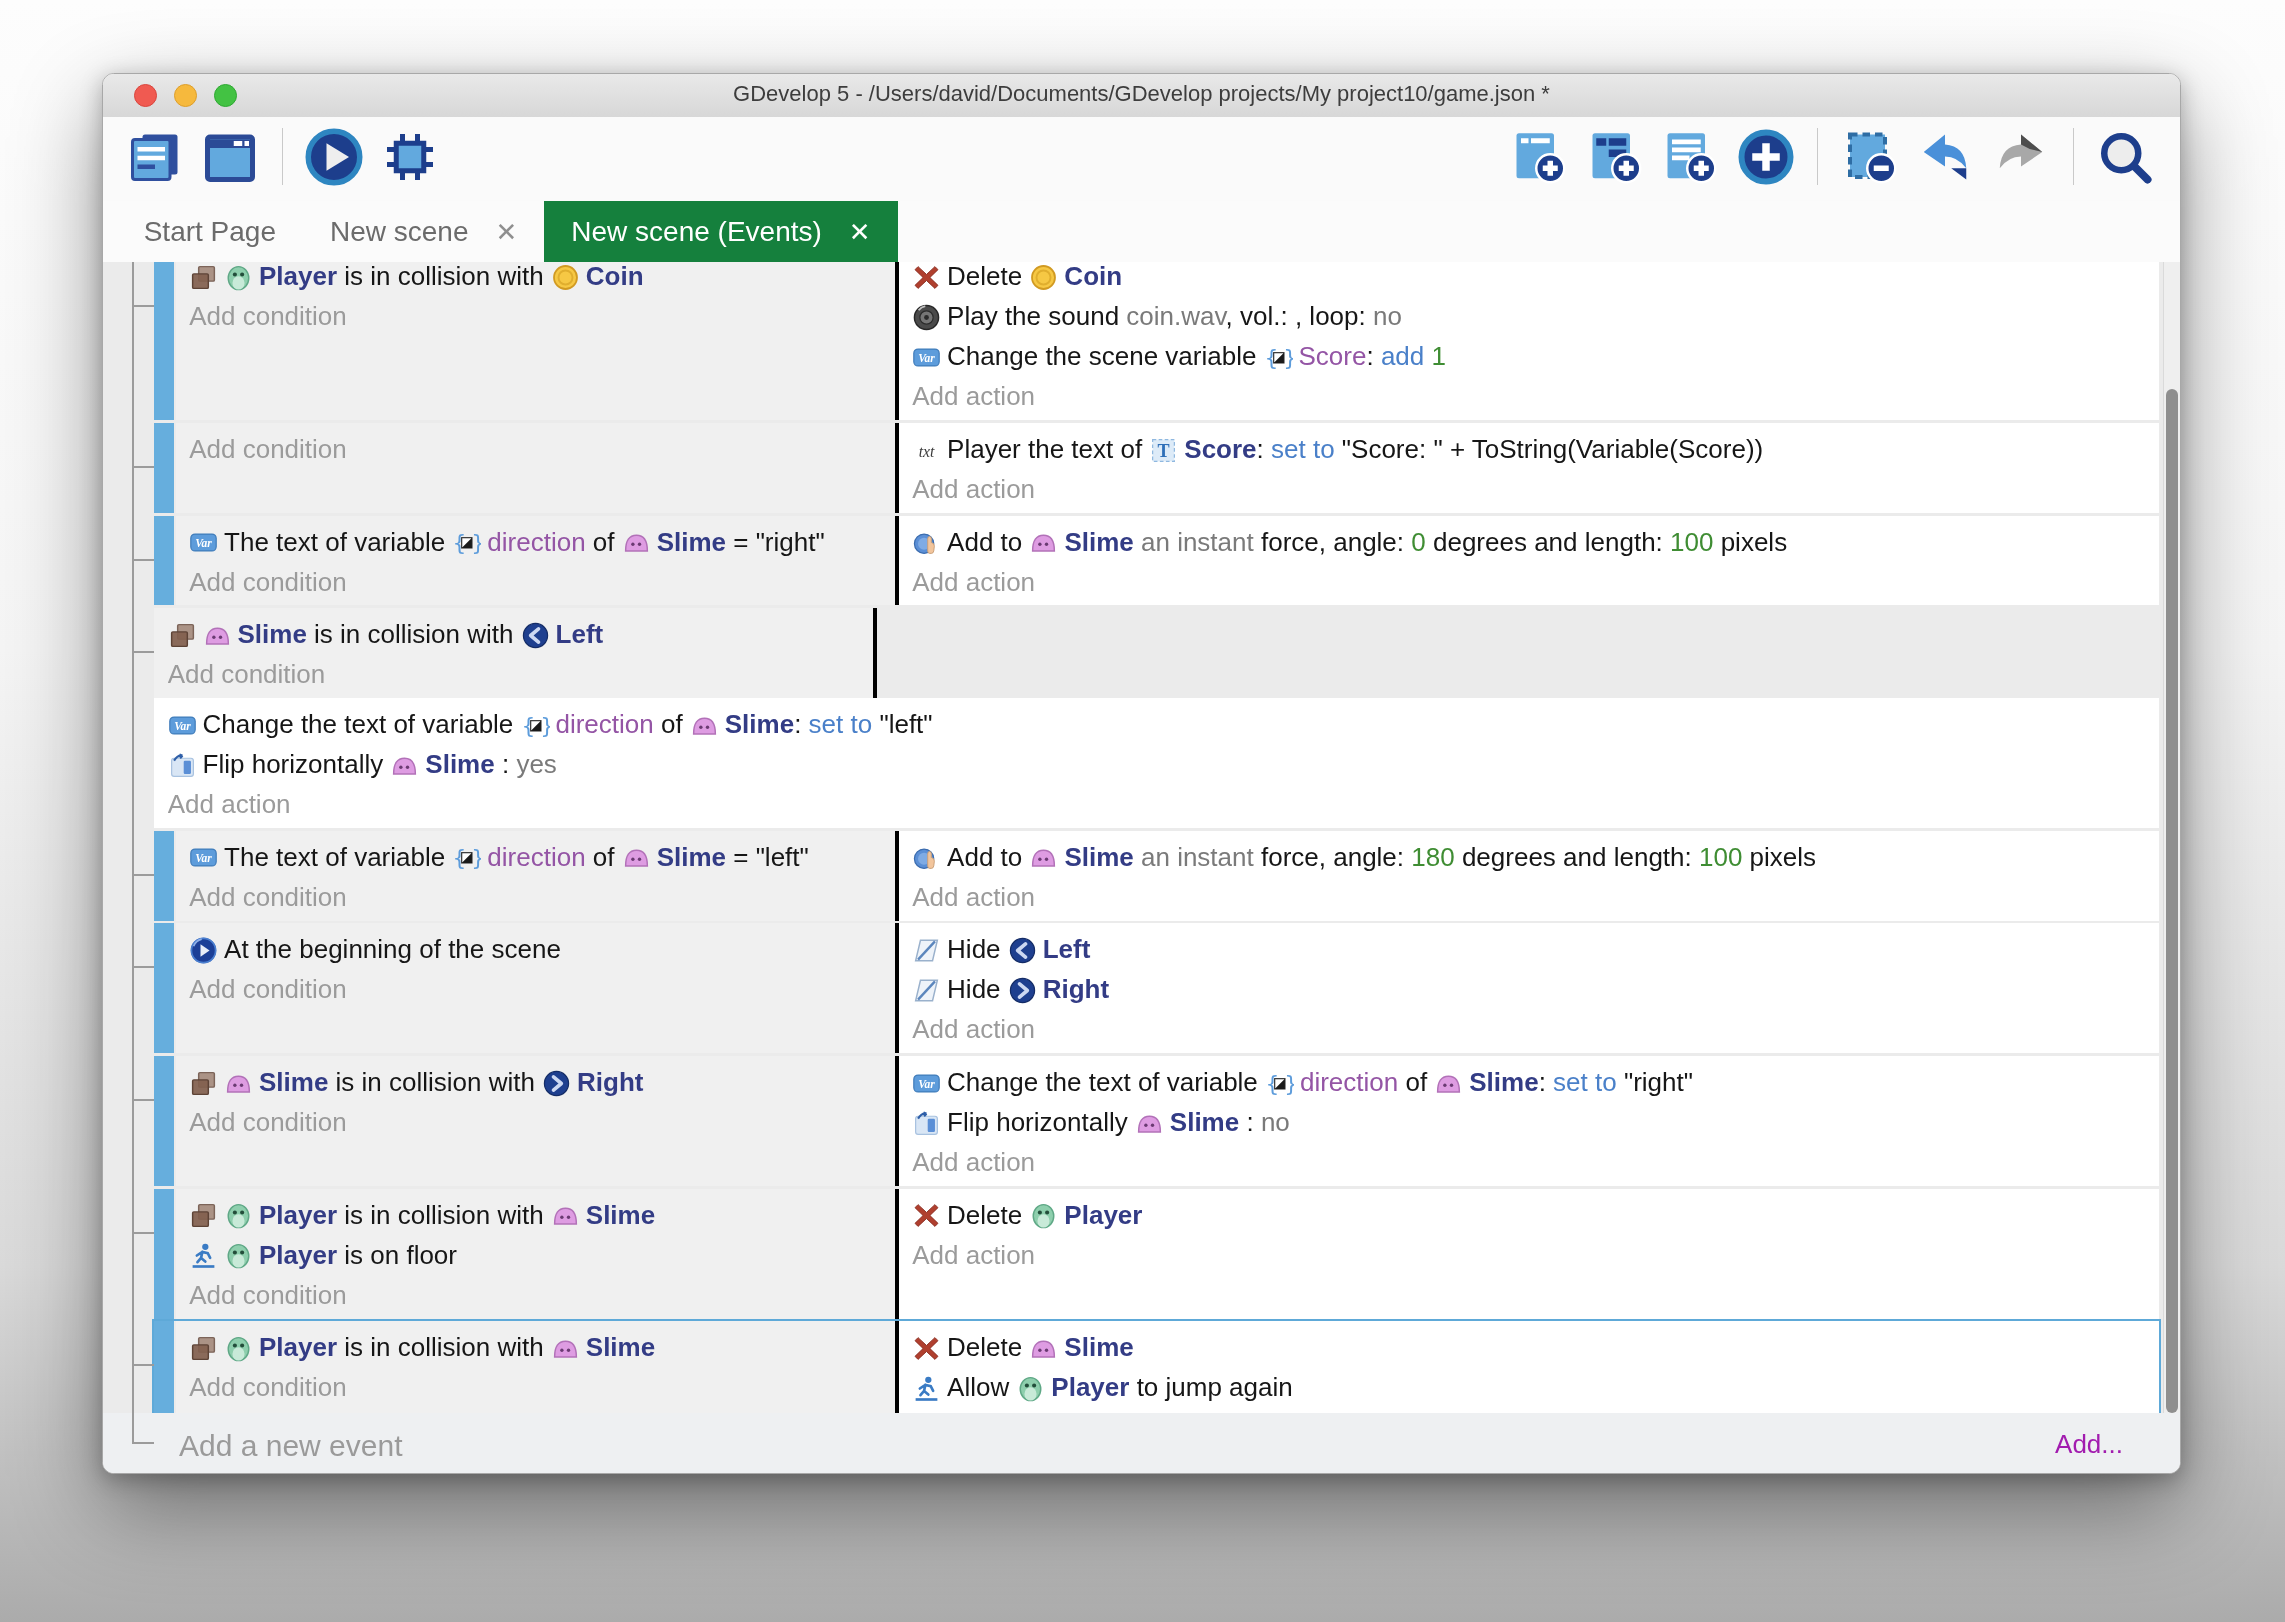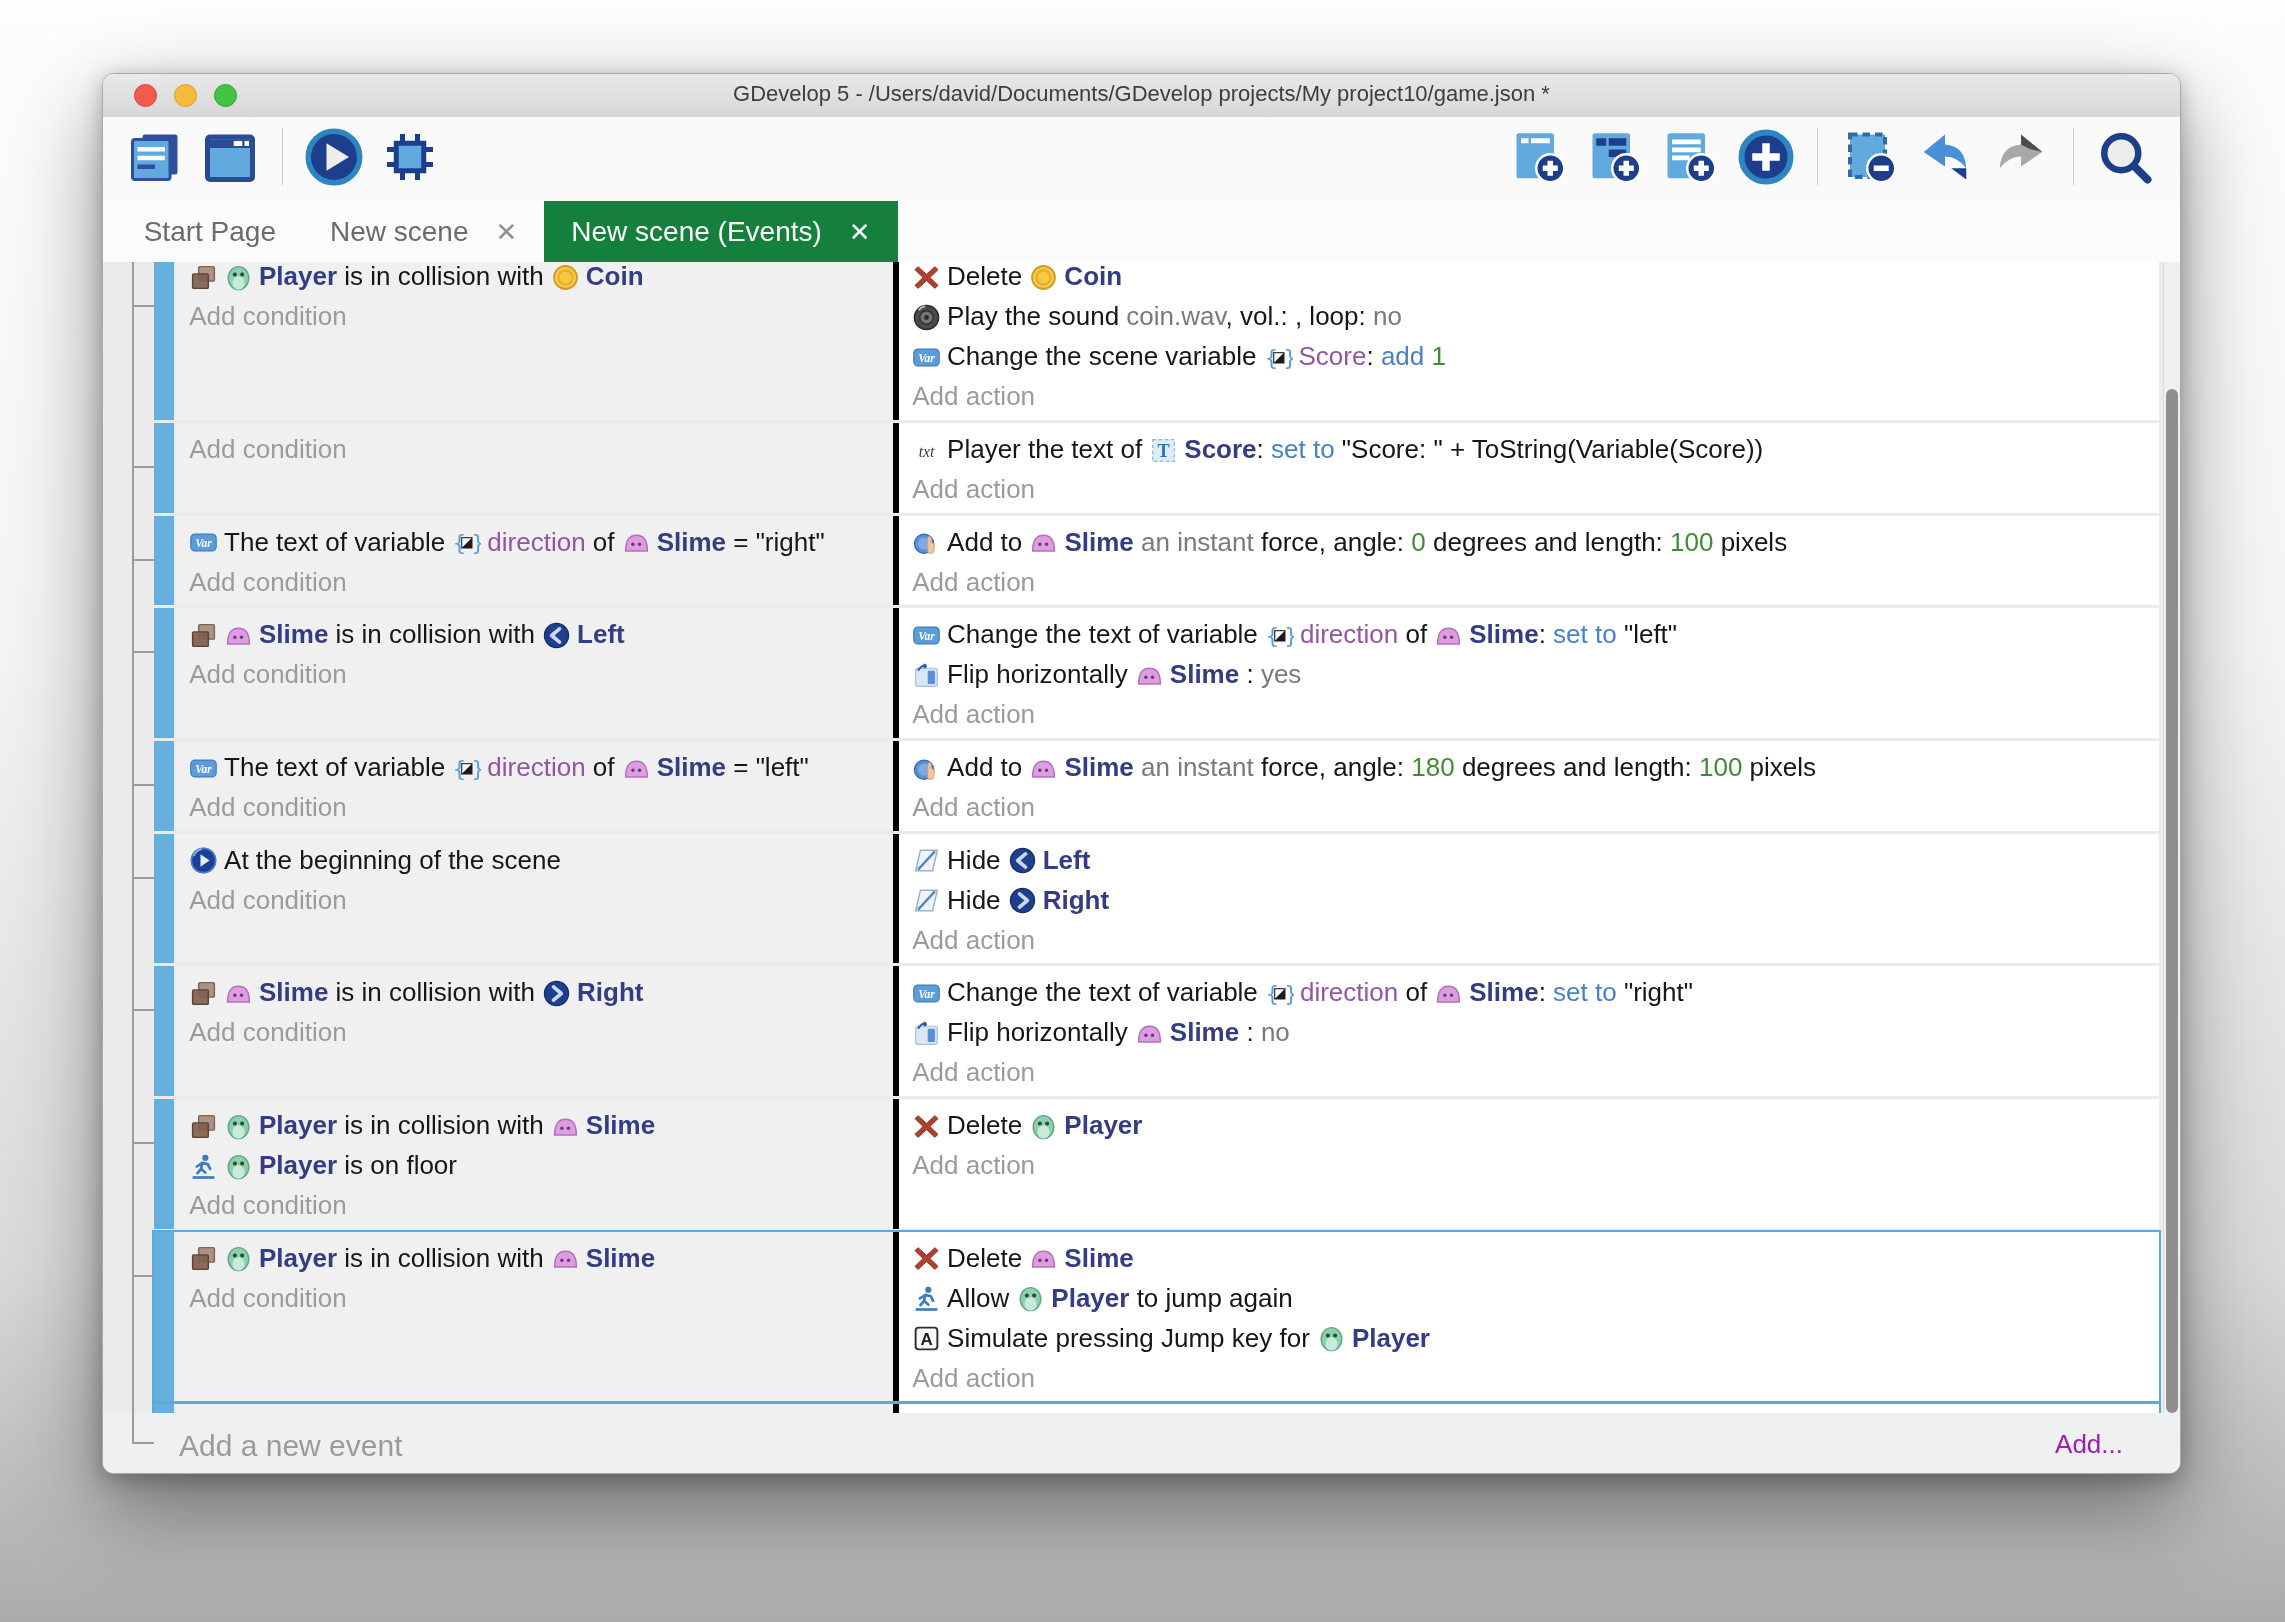--- a/index.html
+++ b/index.html
@@ -55,21 +55,21 @@
     display:flex;align-items:stretch;position:relative;
     margin:0 21.5px 2.9px 51px;box-sizing:border-box;
   }
   .event-row::before{
     content:"";position:absolute;left:-21.5px;top:43px;width:21.5px;height:2px;background:#9b9b9b;
   }
   .event-row.selected{outline:2px solid #5ea9d8;outline-offset:0;}
   .event-bar{width:19.5px;background:#66aedd;margin-right:2px;}
   .cond-col{
     width:723px;box-sizing:border-box;background:#f0f0f0;
-    border-right:6px solid #000000;padding:5.9px 13.7px 3.9px 13.7px;flex:none;
+    border-right:4px solid #000000;padding:5.9px 13.7px 3.9px 13.7px;flex:none;
   }
   .act-col{flex:1;box-sizing:border-box;background:#ffffff;padding:5.9px 13.7px 3.9px 13.7px;}
   .line{font-size:26px;line-height:40px;color:#161616;white-space:nowrap;overflow:hidden;}
   .add-line{color:#9b9b9b;}
   .event-row.cut .line:first-child{margin-top:-11.7px;}
   .tk-obj{color:#333c85;font-weight:bold;}
   .tk-var{color:#9455a5;}
   .tk-op{color:#4a80c9;}
   .tk-num{color:#3f8d33;}
   .tk-param{color:#7a7a7a;}
@@ -297,21 +297,21 @@
                 <circle cx="10" cy="13" r="5" fill="#7fabe4"></circle>
                 <path d="M13 19 L13 9 Q13 7 14.5 7 Q16 7 16 9 L16 12 Q18.5 12.5 18.5 15 L18 19 Q17.8 21 16 21 L14.5 21 Q13 21 13 19 Z" fill="#f2c59c" stroke="#caa078" stroke-width="0.8"></path>
               </svg></span><span>Add to </span><span class="tk-icon"><svg viewBox="0 0 24 24">
                 <path d="M3 19 Q3 6 12 6 Q21 6 21 19 Z" fill="#de9ce2" stroke="#b271b8" stroke-width="1.2"></path>
                 <circle cx="9" cy="13.5" r="1.4" fill="#6a3a72"></circle>
                 <circle cx="14.5" cy="13.5" r="1.4" fill="#6a3a72"></circle>
               </svg></span><span class="tk-obj">Slime</span><span> </span><span class="tk-param">an instant</span><span> force, angle: </span><span class="tk-num">0</span><span> degrees and length: </span><span class="tk-num">100</span><span> pixels</span></div>
           <div class="line add-line">Add action</div>
         </div>
       </div>
-      <div class="event-row" style="min-height: 113px;">
+      <div class="event-row" style="min-height: 113px; flex-direction: column;">
         <div class="event-bar"></div>
         <div class="cond-col">
           <div class="line"><span class="tk-icon"><svg viewBox="0 0 24 24">
                 <rect x="8" y="3" width="13" height="12" rx="1" fill="#ab9386" stroke="#7c6459" stroke-width="1.2"></rect>
                 <rect x="3" y="9" width="13" height="12" rx="1" fill="#82604f" fill-opacity="0.93" stroke="#5d4336" stroke-width="1.2"></rect>
               </svg></span><span class="tk-icon"><svg viewBox="0 0 24 24">
                 <path d="M3 19 Q3 6 12 6 Q21 6 21 19 Z" fill="#de9ce2" stroke="#b271b8" stroke-width="1.2"></path>
                 <circle cx="9" cy="13.5" r="1.4" fill="#6a3a72"></circle>
                 <circle cx="14.5" cy="13.5" r="1.4" fill="#6a3a72"></circle>
               </svg></span><span class="tk-obj">Slime</span><span> is in collision with </span><span class="tk-icon"><svg viewBox="0 0 24 24">

